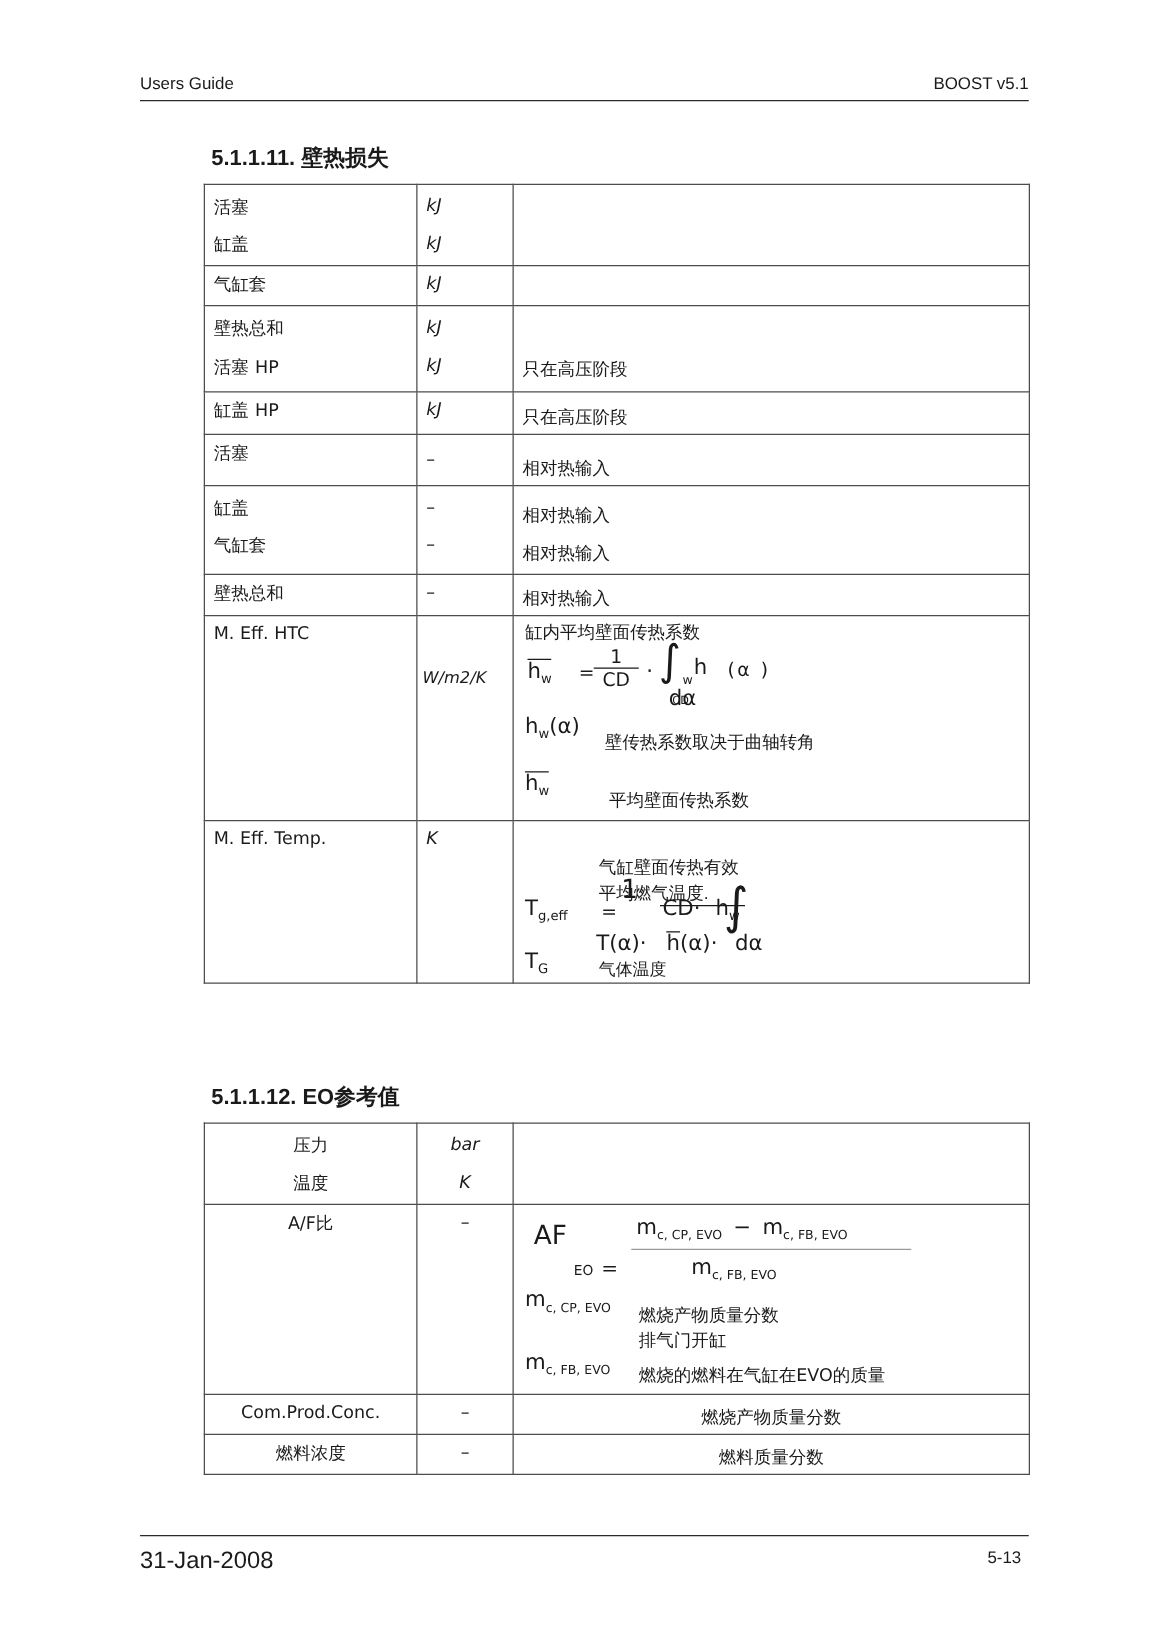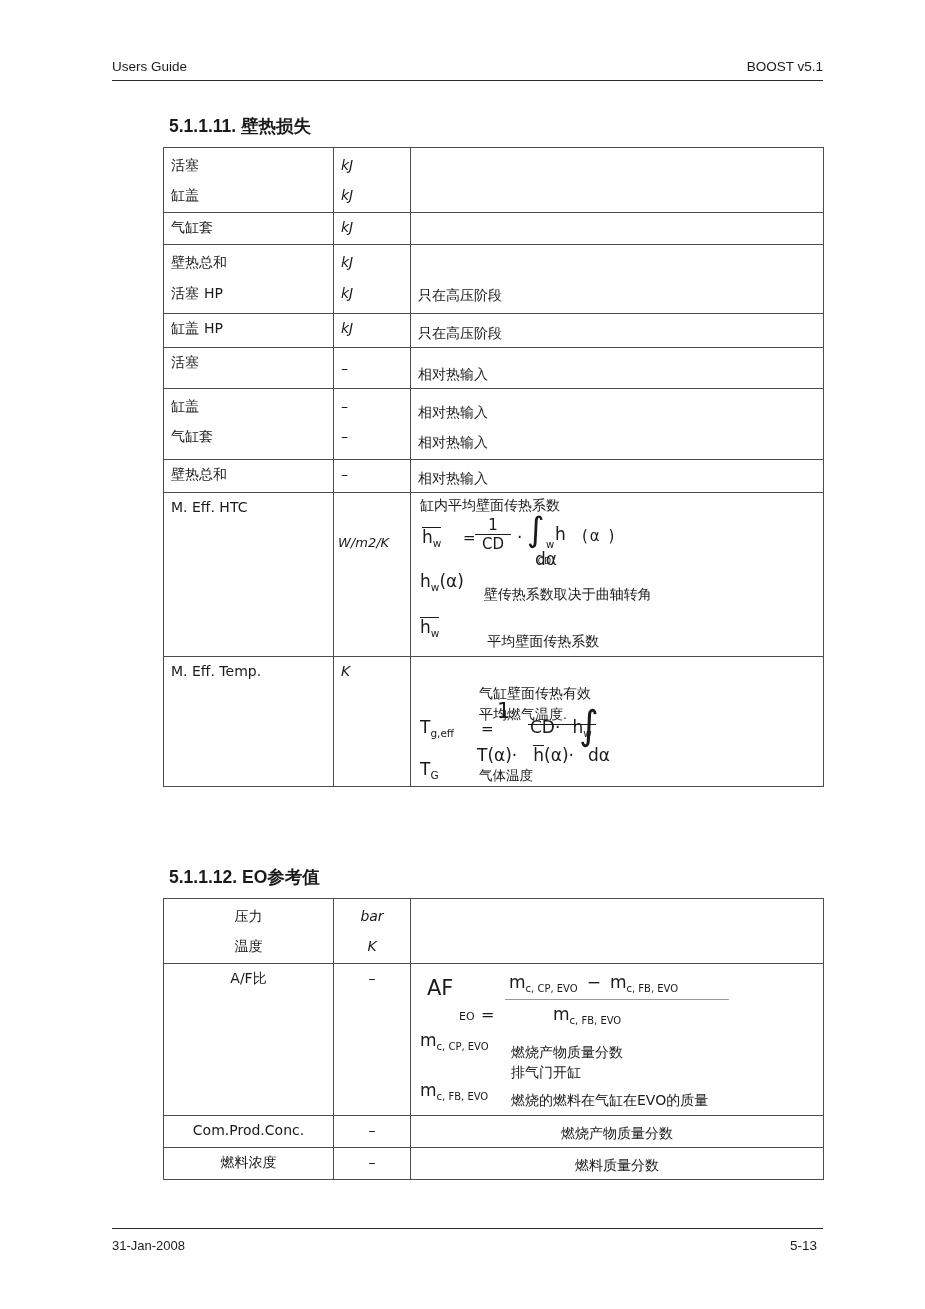--- a/index.html
+++ b/index.html
@@ -7,21 +7,21 @@
     width:925px;height:1309px;background:#ffffff;position:relative;
     font-family:"Liberation Sans","DejaVu Sans",sans-serif;color:#1a1a1a;
     -webkit-font-smoothing:antialiased;
   }
   
   .hdr-left{position:absolute;left:112px;top:59px;font-size:13.5px;}
   .hdr-right{position:absolute;right:102px;top:59px;font-size:13.5px;}
   .rule{position:absolute;left:112px;width:711px;border-top:1.4px solid #2b2b2b;}
   .rule-top{top:80px;}
   .rule-bottom{top:1228px;}
-  .ftr-left{position:absolute;left:112px;top:1238px;font-size:13px;}
+  .ftr-left{position:absolute;left:112px;top:1238px;font-size:19px;}
   .ftr-right{position:absolute;right:108px;top:1238px;font-size:13.5px;text-align:center;}
   
   .sec-title{position:absolute;left:169px;font-size:17.5px;font-weight:700;margin:0;}
   #sec1{top:114px;}
   #sec2{top:865px;}
   
   table.ptable{position:absolute;left:163px;border-collapse:collapse;table-layout:fixed;width:660px;}
   .ptable td{border:1.3px solid #4c4c4c;vertical-align:top;padding:2px 7px;font-size:14px;overflow:hidden;}
   #t1{top:147px;}
   #t2{top:898px;text-align:center;}

